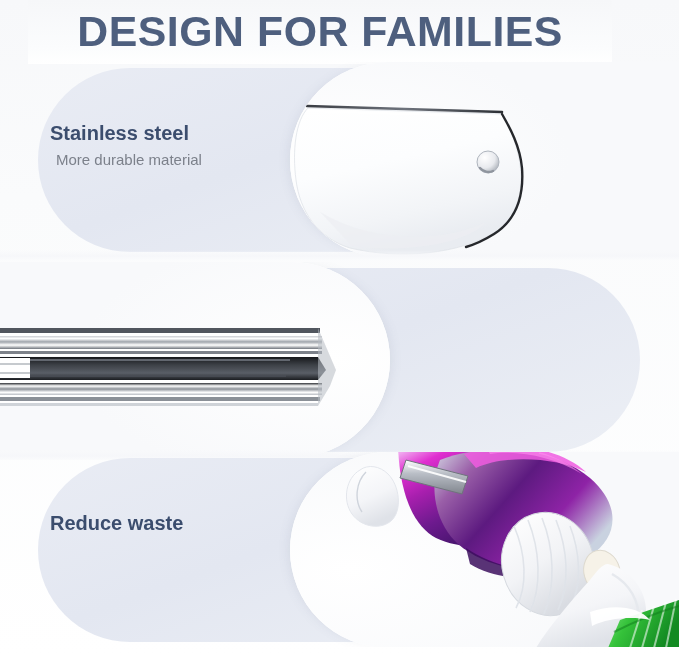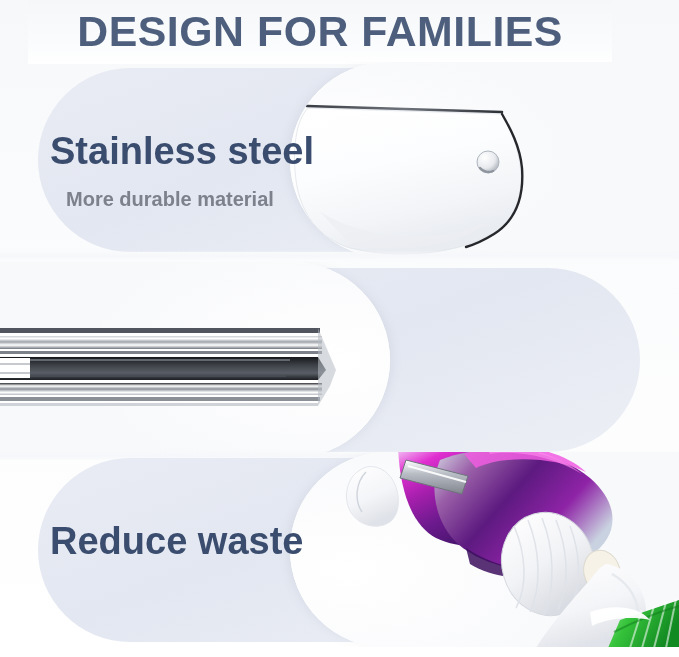--- a/index.html
+++ b/index.html
@@ -95,33 +95,33 @@
   .card-text {
     position: absolute;
     top: 58px;
   }
   .text-left  { left: 50px; }
   .text-right { left: 400px; }
 
   .card-heading {
     font-family: "Liberation Sans", sans-serif;
     font-weight: bold;
-    font-size: 38px;
+    font-size: 20px;
     color: #3b4d6e;
     line-height: 1.05;
-    margin: 12px 0 8px 0;
+    margin: 3px 0 8px 0;
     white-space: nowrap;
   }
   .card-sub {
     font-family: "Liberation Sans", sans-serif;
-    font-weight: bold;
-    font-size: 20px;
+    font-weight: normal;
+    font-size: 15px;
     color: #7c818b;
     line-height: 1.1;
-    margin: 16px;
+    margin: 6px;
     white-space: nowrap;
   }
 
   
   .art-svg { display: block; }
 
   
   .card-gap {
     position: absolute;
     left: 0;

